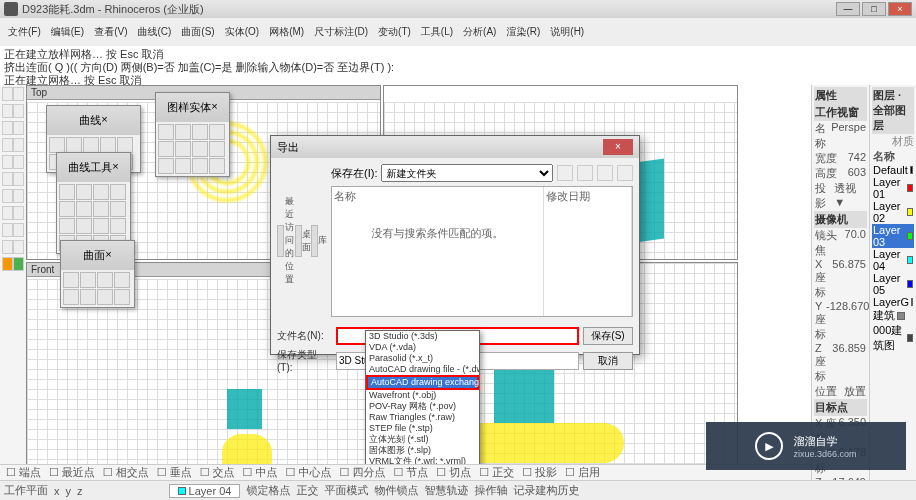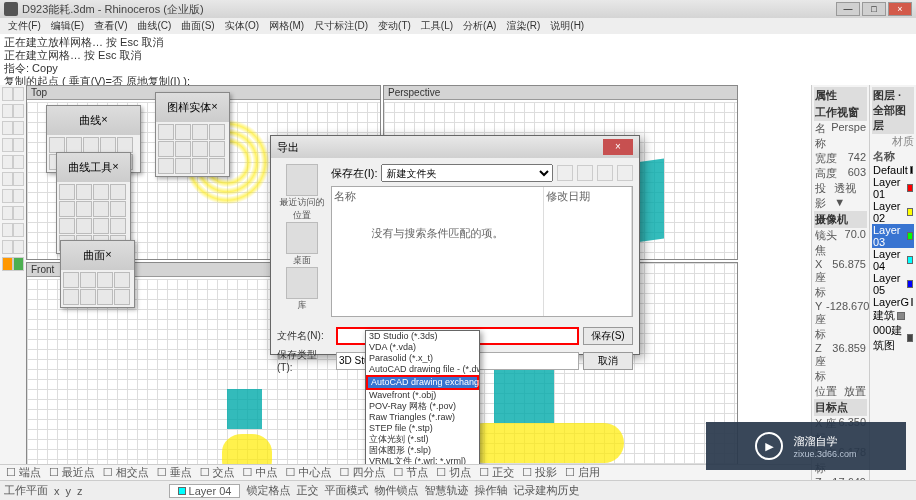--- a/index.html
+++ b/index.html
@@ -4,21 +4,21 @@
 <style>
 *{margin:0;padding:0;box-sizing:border-box;font-family:"Microsoft YaHei",SimSun,Arial,sans-serif;font-size:11px}
 body{width:916px;height:500px;background:#f0f0f0;position:relative;overflow:hidden}
 .titlebar{height:18px;background:linear-gradient(#e8e8e8,#d4d4d4);display:flex;align-items:center;padding:0 4px;justify-content:space-between}
 .titlebar .left{display:flex;align-items:center;gap:4px}
 .titlebar .rhino-icon{width:14px;height:14px;background:#555;border-radius:2px}
 .titlebar .title{color:#444}
 .winbtns{display:flex;gap:2px}
 .winbtn{width:24px;height:14px;background:#d0d0d0;border:1px solid #999;display:flex;align-items:center;justify-content:center;font-size:9px}
 .winbtn.close{background:#d35a4a;color:#fff}
-.menubar{height:16px;background:#eee;display:flex;align-items:center;padding:0 4px;gap:2px}
+.menubar{height:28px;background:#eee;display:flex;align-items:center;padding:0 4px;gap:2px}
 .menubar span{padding:0 4px;color:#333;font-size:10px}
 .cmdarea{background:#fff;border-bottom:3px solid #ec4899;padding:2px 4px;font-size:10px;color:#333;line-height:13px}
 .cmdline{background:#fff;border-bottom:1px solid #ccc;padding:1px 4px;font-size:10px;color:#666}
 .toolbar{height:18px;background:#f4f4f4;border-bottom:1px solid #ccc;display:flex;align-items:center;padding:0 2px;gap:1px}
 .tb{width:16px;height:16px;background:#eee;border:1px solid #ccc;display:inline-block}
 .tb.y{background:#ffeb3b}
 .tb.g{background:#4caf50}
 .tb.b{background:#2196f3}
 .tb.r{background:#f44336}
 .tb.o{background:#ff9800}
@@ -46,21 +46,21 @@
 .rpanel-r{flex:1;padding:2px;font-size:9px;overflow:hidden}
 .rpanel .sec-t{font-weight:bold;color:#333;background:#ddd;padding:1px}
 .rpanel .kv{display:flex;justify-content:space-between;padding:0 1px;color:#555}
 .layer-row{display:flex;align-items:center;gap:2px;padding:0 1px}
 .layer-row.sel{background:#3874d1;color:#fff}
 .sw{width:8px;height:8px;border:1px solid #666}
 .dialog{position:absolute;top:135px;left:270px;width:370px;height:220px;background:#f0f0f0;border:1px solid #666;box-shadow:3px 3px 10px rgba(0,0,0,.4)}
 .dlg-title{height:22px;background:linear-gradient(#e8e8e8,#d0d0d0);display:flex;justify-content:space-between;align-items:center;padding:0 6px}
 .dlg-close{width:30px;height:16px;background:#c75050;color:#fff;text-align:center;font-size:10px;line-height:16px}
 .dlg-body{padding:6px;display:flex;gap:4px;height:165px}
-.dlg-side{width:50px;display:flex;flex-direction:column;gap:0;align-items:center}
+.dlg-side{width:50px;display:flex;flex-direction:row;gap:0;align-items:center}
 .dlg-side .icn{width:32px;height:32px;background:#ddd;border:1px solid #bbb}
 .dlg-side .lbl{font-size:9px;color:#555;text-align:center}
 .dlg-main{flex:1;display:flex;flex-direction:column}
 .dlg-loc{display:flex;align-items:center;gap:4px;margin-bottom:4px}
 .dlg-loc select{flex:1;height:18px;font-size:10px}
 .dlg-list{flex:1;background:#fff;border:1px solid #aaa;display:flex}
 .dlg-list .col{flex:1;border-right:1px solid #ddd;padding:2px;font-size:10px;color:#666}
 .dlg-bottom{padding:4px 6px;display:flex;flex-direction:column;gap:3px}
 .dlg-row{display:flex;align-items:center;gap:4px}
 .dlg-row label{width:55px;font-size:10px;color:#333}
@@ -102,20 +102,21 @@
   <span>尺寸标注(D)</span>
   <span>变动(T)</span>
   <span>工具(L)</span>
   <span>分析(A)</span>
   <span>渲染(R)</span>
   <span>说明(H)</span>
 </div>
 
 <div class="cmdarea">
   <div>正在建立放样网格… 按 Esc 取消</div>
+  <div>挤出连面( Q )(( 方向(D) 两侧(B)=否  加盖(C)=是  删除输入物体(D)=否  至边界(T) ):</div>
   <div>正在建立网格… 按 Esc 取消</div>
   <div>指令: Copy</div>
   <div>复制的起点 ( 垂直(V)=否  原地复制(I) ):</div>
 </div>
 <div class="cmdline">指令:</div>
 
 <div class="toolbar">
   <span class="tb"></span>
     <span class="tb"></span>
     <span class="tb"></span>
@@ -164,21 +165,20 @@
 </div>
 
 <div class="work">
   <div class="viewport vp1">
     <div class="vp-title">Top</div>
     <div class="vp-grid">
       <div class="spiral" style="top:0;left:140px"></div>
     </div>
   </div>
   <div class="viewport vp2">
-    <div class="vp-title">Perspective</div>
     <div class="vp-grid">
       <div class="teal-shape" style="top:60px;left:230px;width:50px;height:80px;transform:skewY(-8deg)"></div>
     </div>
   </div>
   <div class="viewport vp3">
     <div class="vp-title">Front</div>
     <div class="vp-grid">
       <div class="teal-shape" style="top:110px;left:200px;width:35px;height:40px"></div>
       <div class="yellow-shape" style="top:155px;left:195px;width:50px;height:45px;border-radius:40%"></div>
     </div>

